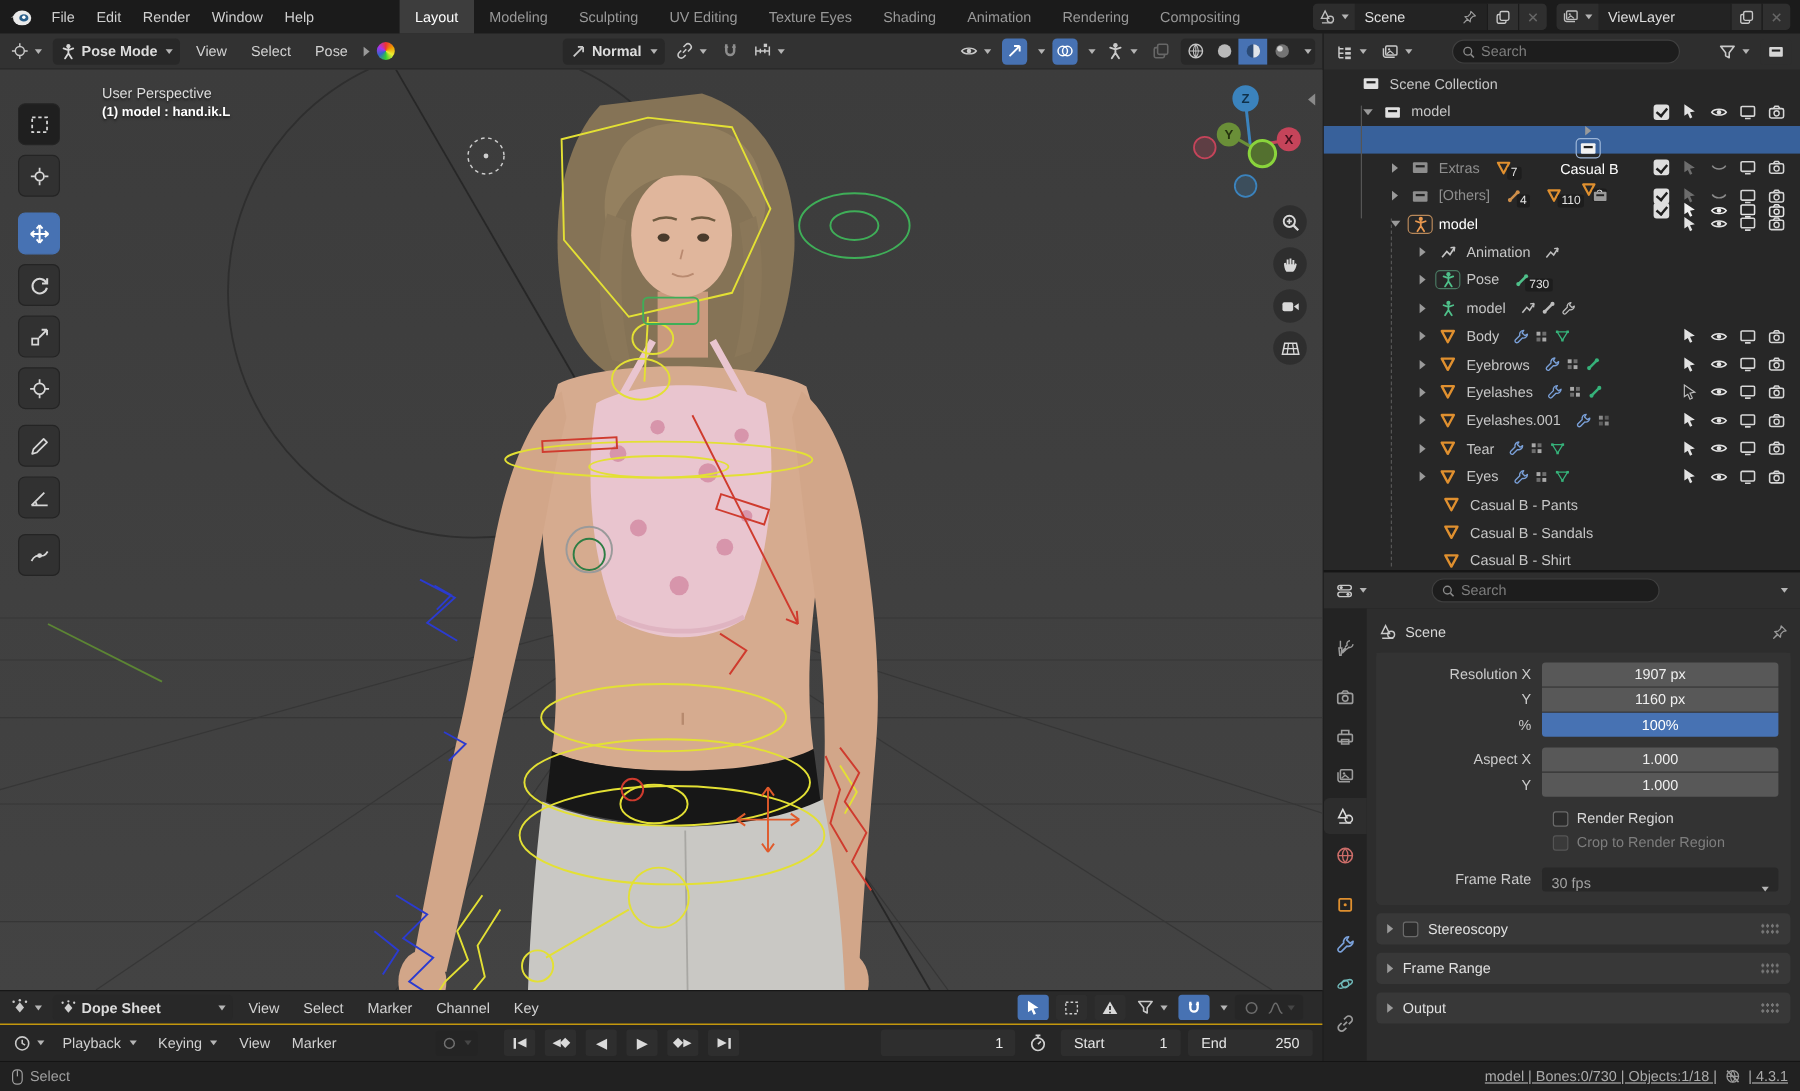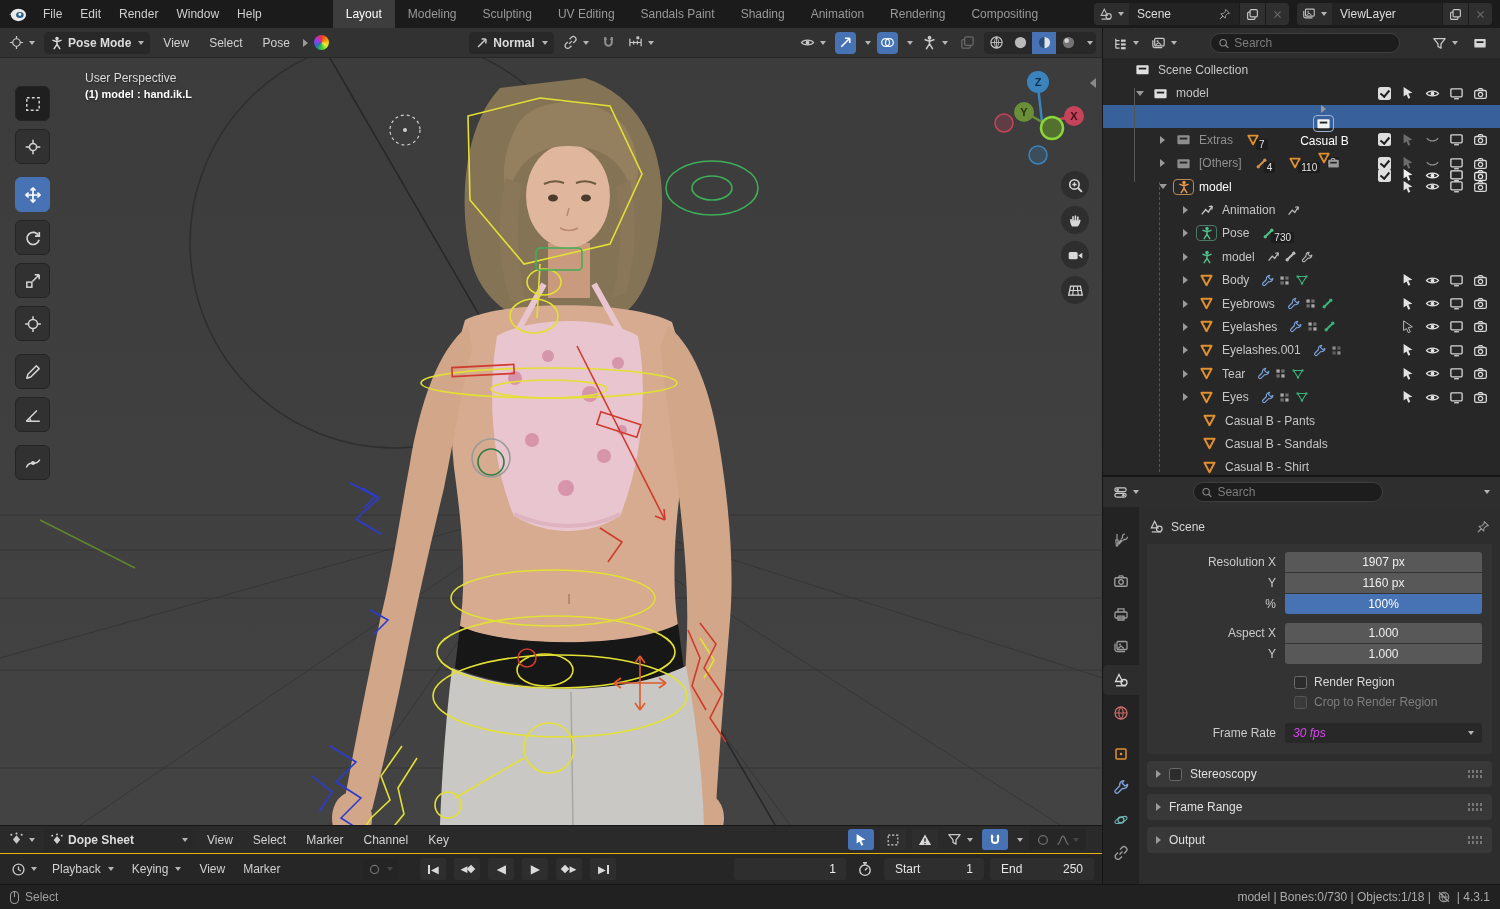--- a/index.html
+++ b/index.html
@@ -97,41 +97,41 @@
   .phead { height:26px;display:flex;align-items:center;gap:7px;padding:0 9px;color:#e2e2e2; }
   .pbody { background:#333333;border-radius:0 0 4px 4px;padding:8px 10px 10px; }
   .frow { display:flex;align-items:center;margin-bottom:1px; }
   .flabel { width:128px;text-align:right;padding-right:9px;color:#cbcbcb;flex:none; }
   .fval { flex:1;height:20px;background:#585858;color:#efefef;display:flex;align-items:center;justify-content:center; }
   .fval.top { border-radius:3px 3px 0 0; } .fval.bot { border-radius:0 0 3px 3px; }
   .fval.blue { background:#4772b3;color:#fff; }
   .gap8 { height:8px; } .gap10 { height:10px; }
   .cbrow { display:flex;align-items:center;gap:7px;margin:0 0 6px 137px;color:#d8d8d8; }
   .cbrow.dim { color:#7e7e7e; }
-  .dd { flex:1;height:20px;background:#282828;border-radius:3px;display:flex;align-items:center;padding:0 8px;color:#d946ef;font-style:italic; }
+  .dd { flex:1;height:20px;background:#282828;border-radius:3px;display:flex;align-items:flex-end;padding:0 8px;color:#a3a3a3; }
   .dd .car { margin-left:auto; }
   .cpanel { height:26px;background:#383838;border-radius:4px;margin:0 8px 7px;display:flex;align-items:center;gap:8px;padding:0 9px;color:#e0e0e0; }
 
   
   .dope { height:28px;background:#2a2a2a;border-top:1px solid #171717;display:flex;align-items:center;gap:6px;padding:0 6px; }
   .dbtn { width:26px;height:21px;background:#2e2e2e;border-radius:3px;display:flex;align-items:center;justify-content:center;color:#cfcfcf;gap:2px; }
   .dbtn.on { background:#4772b3;color:#fff; }
   .dgroup { display:flex;background:#232323;border-radius:3px;overflow:hidden;align-items:center;height:21px; }
   .timeline { height:31px;background:#262626;border-top:1px solid #eab308;display:flex;align-items:center;gap:6px;padding:0 8px; }
   .tmenu { padding:0 6px;color:#d0d0d0;display:flex;align-items:center;gap:4px; }
   .tp { width:26px;height:22px;background:#2e2e2e;border-radius:2.5px;display:flex;align-items:center;justify-content:center;color:#dadada;font-size:11px;gap:1px;margin-right:2px; }
   .vbar { width:2px;height:9px;background:#dadada;display:inline-block; }
   .dia { width:6px;height:6px;background:#dadada;transform:rotate(45deg);display:inline-block; }
   .framebox { width:112px;height:22px;background:#2e2e2e;border-radius:3px;display:flex;align-items:center;justify-content:flex-end;padding:0 10px;color:#eee; }
   .rangebox { height:22px;background:#2e2e2e;border-radius:3px;display:flex;align-items:center;justify-content:space-between;padding:0 11px;color:#e6e6e6; }
 
   .statusbar { height:25px;background:#212121;border-top:1px solid #141414;display:flex;align-items:center;padding:0 10px;color:#9f9f9f;gap:6px; }
   .mouse { width:9px;height:13px;border:1.4px solid #9f9f9f;border-radius:4px;position:relative; }
   .mouse::after { content:'';position:absolute;left:3px;top:0;width:1.4px;height:5px;background:#9f9f9f; }
-  .sb-right { margin-left:auto;display:flex;align-items:center;gap:6px;color:#ababab; }
+  .sb-right { margin-left:auto;display:flex;align-items:center;gap:6px;color:#ababab;text-decoration:underline; }
 </style>
 </head>
 <body>
 
 <svg width="0" height="0" style="position:absolute">
 <defs>
 <symbol id="i-eye" viewBox="0 0 16 16">
         <path d="M1.5 8 C4 4.6 12 4.6 14.5 8 C12 11.4 4 11.4 1.5 8 Z" fill="none" stroke="currentColor" stroke-width="1.3"></path>
         <circle cx="8" cy="8" r="2" fill="currentColor"></circle>
       </symbol>
@@ -385,21 +385,21 @@
     <div class="menu-item">File</div>
     <div class="menu-item">Edit</div>
     <div class="menu-item">Render</div>
     <div class="menu-item">Window</div>
     <div class="menu-item">Help</div>
     <div class="ws-tabs">
       <div class="ws-tab active">Layout</div>
       <div class="ws-tab">Modeling</div>
       <div class="ws-tab">Sculpting</div>
       <div class="ws-tab">UV Editing</div>
-      <div class="ws-tab">Sandals Paint</div>
+      <div class="ws-tab">Texture Eyes</div>
       <div class="ws-tab">Shading</div>
       <div class="ws-tab">Animation</div>
       <div class="ws-tab">Rendering</div>
       <div class="ws-tab">Compositing</div>
     </div>
     <div class="tb-right">
       <div class="selector">
         <span class="sicon">
             <svg class="ic" width="14" height="14" color="#bdbdbd">
               <use href="#i-scene"></use>

